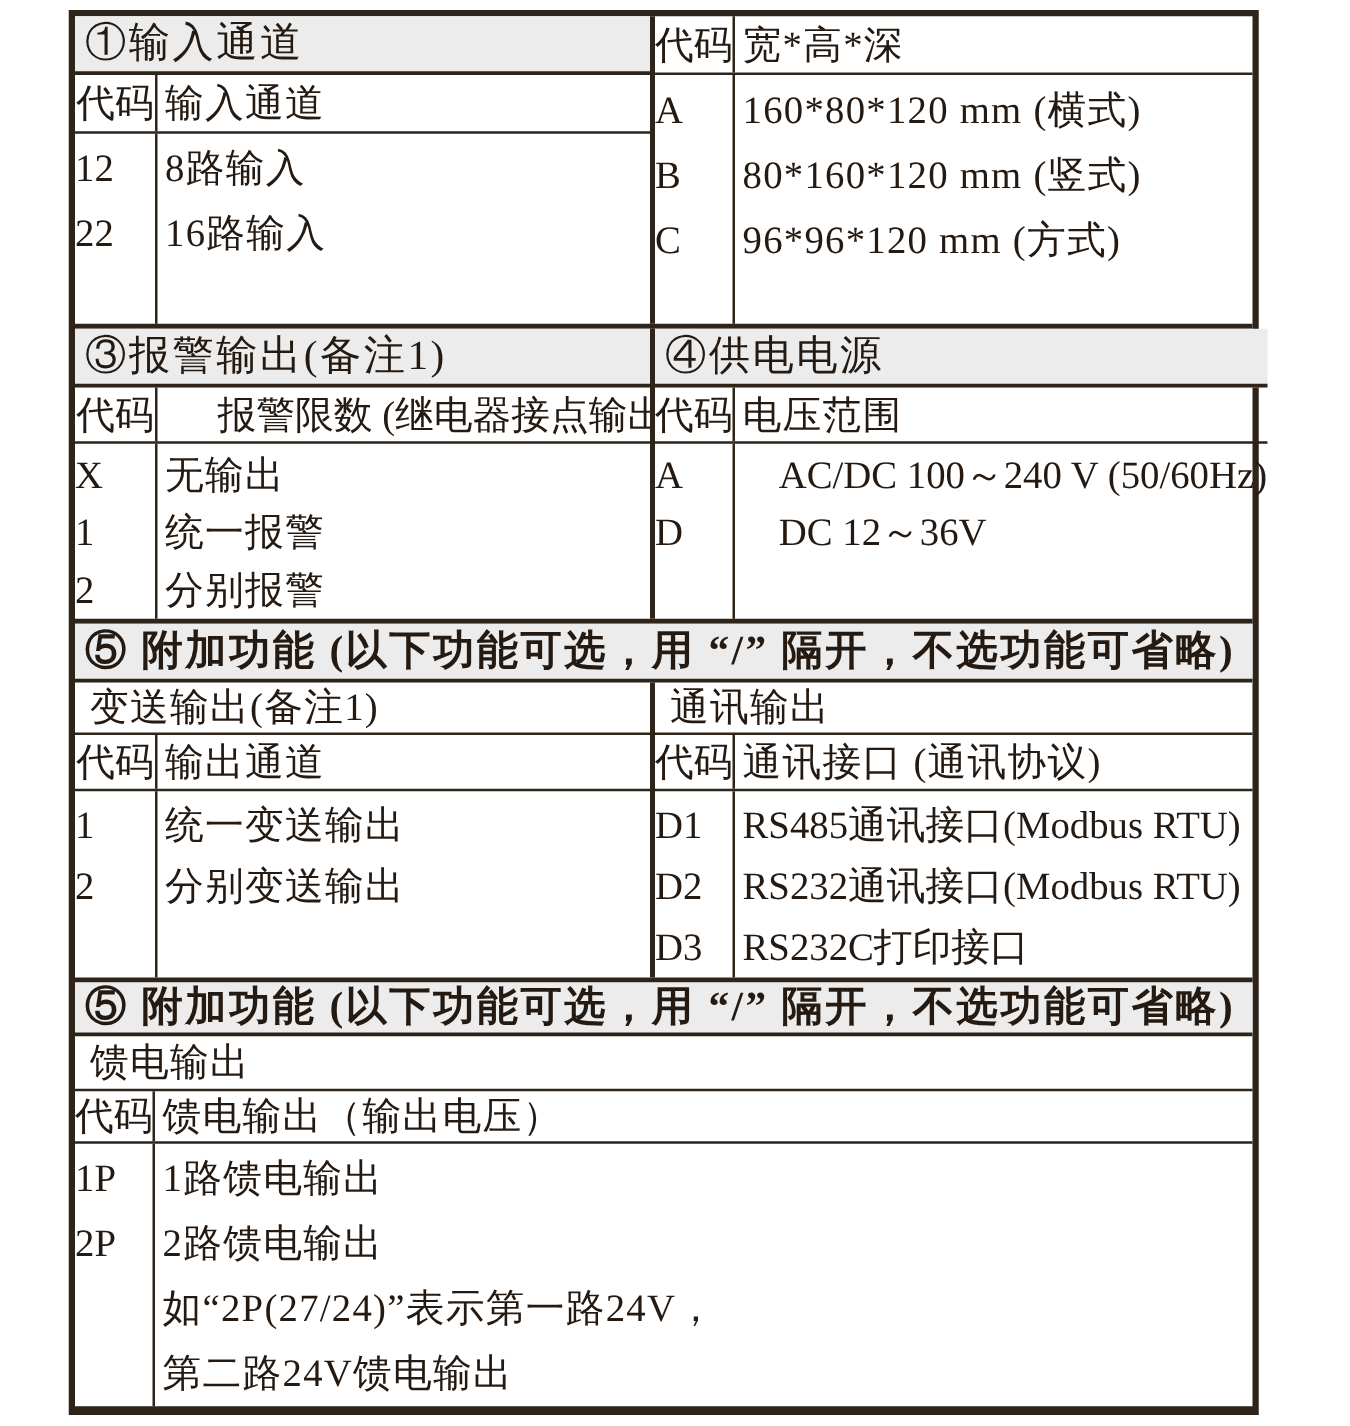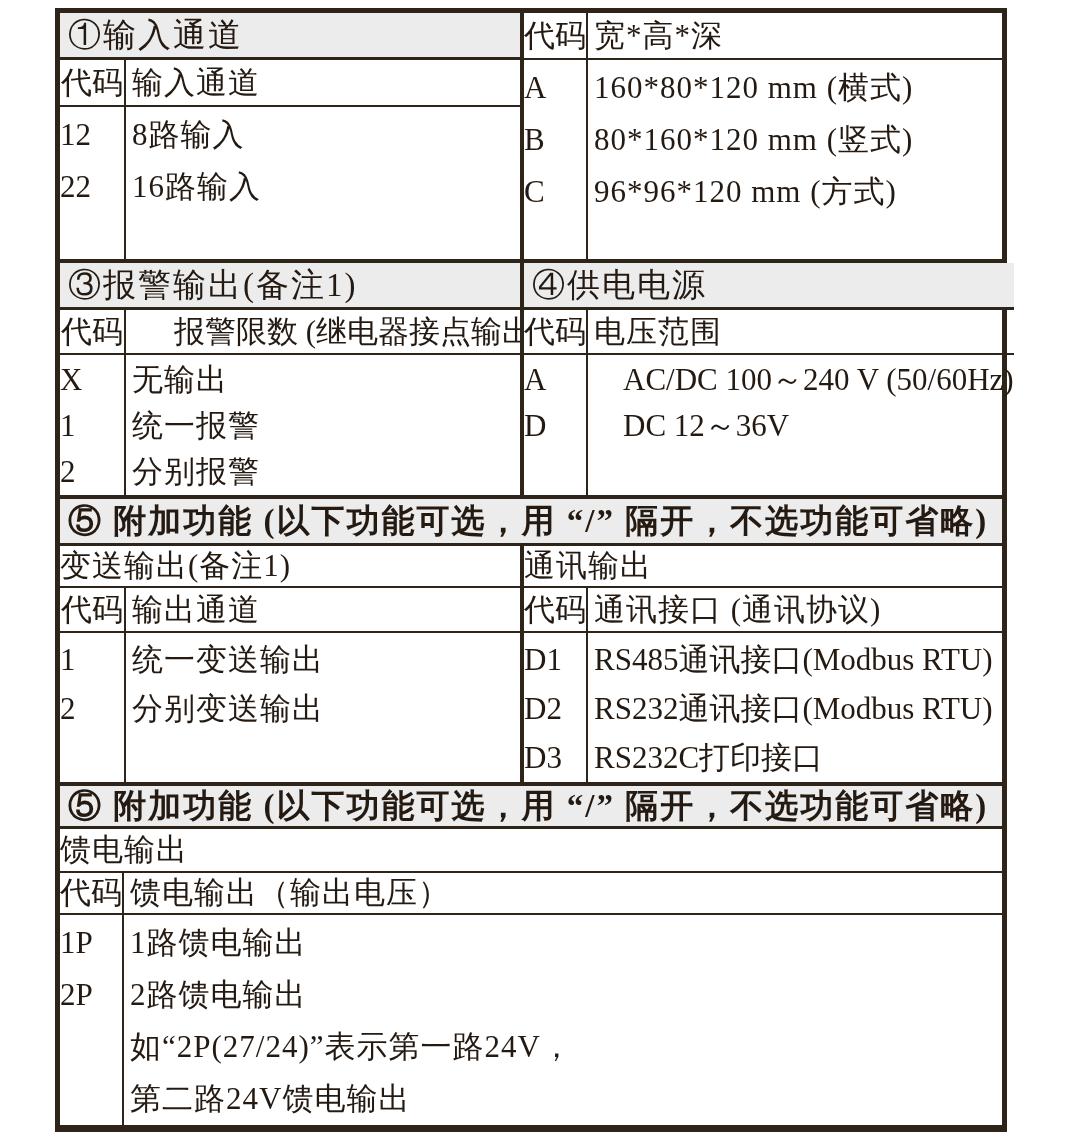--- a/index.html
+++ b/index.html
@@ -30,21 +30,21 @@
     font-size:33px;letter-spacing:2px;
     padding-left:8px;
     height:44px;line-height:44px;
     white-space:nowrap;overflow:hidden;
   }
   .band.full{height:44px;line-height:44px;font-weight:bold;}
   .band.full.second{height:40px;line-height:40px;}
   .subtitle{
     border-bottom:2px solid var(--border);
     font-size:31px;letter-spacing:1px;
-    padding-left:0;height:40px;line-height:40px;
+    padding-left:12px;height:40px;line-height:40px;
     white-space:nowrap;overflow:hidden;
   }
   .subtitle.tall{height:42px;line-height:42px;}
   .hdr{display:flex;border-bottom:2px solid var(--border);height:45px;}
   .hdr.h43{height:43px;}
   .hdr.h40{height:40px;}
   .hdr .code-col{line-height:inherit;}
   .code-col{
     width:66px;box-sizing:border-box;border-right:2px solid var(--border);
     text-align:left;font-size:31px;flex-shrink:0;

